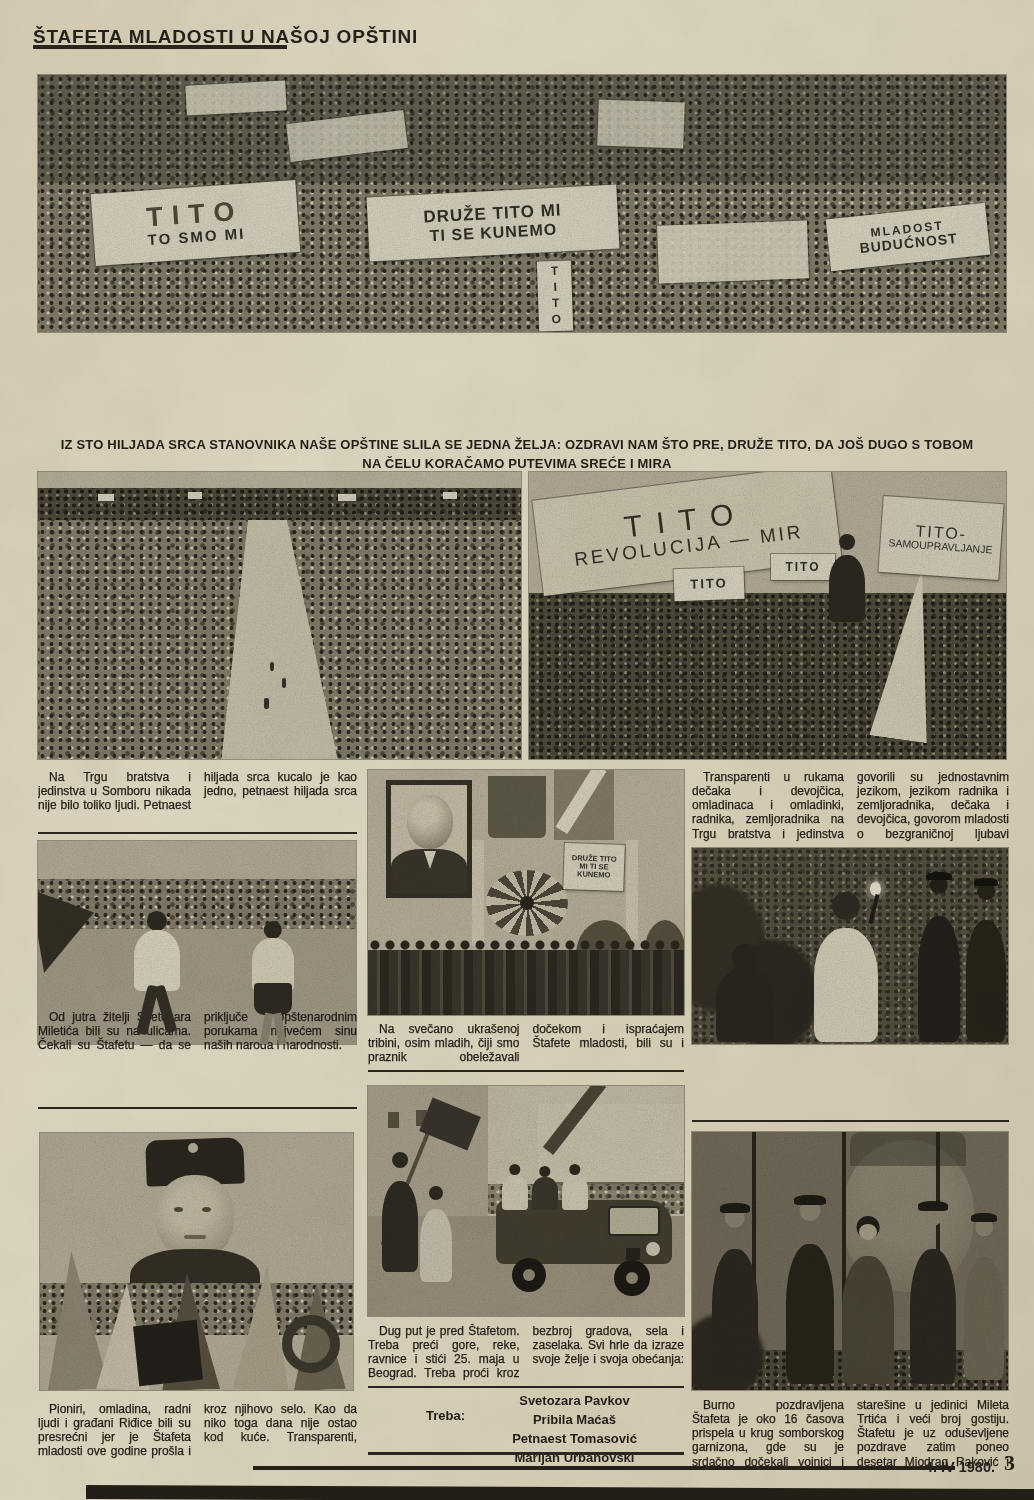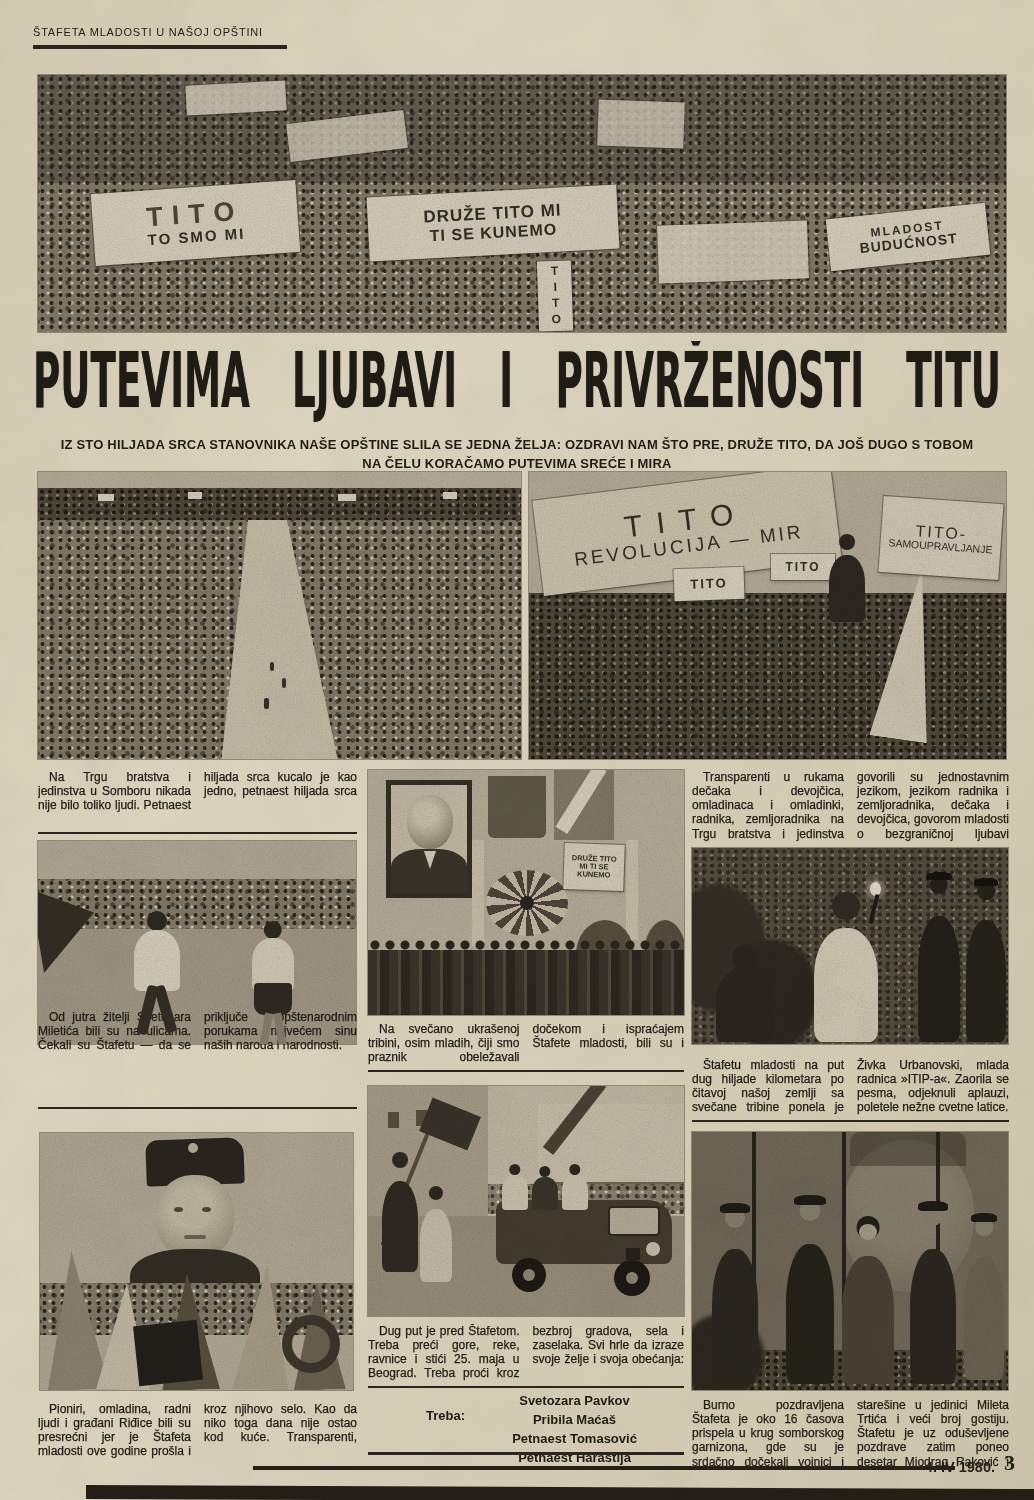--- a/index.html
+++ b/index.html
@@ -38,21 +38,21 @@
     box-shadow:0 0 0 1px rgba(52,47,36,.45),1px 2px 3px rgba(30,27,20,.3);
   }
   .vert{writing-mode:vertical-rl;text-orientation:upright;letter-spacing:2px;}
   .person{position:absolute;z-index:3;}
   .person::before{content:"";position:absolute;left:50%;top:0;transform:translateX(-50%);
     width:44%;aspect-ratio:1/1;border-radius:50%;background:var(--hc,var(--pc,#2c2820));}
   .person::after{content:"";position:absolute;left:0;top:24%;width:100%;height:76%;
     border-radius:46% 46% 14% 14%/42% 42% 10% 10%;background:var(--pc,#2c2820);}
   .person i{position:absolute;display:block;z-index:4;}
   
-  .kicker{position:absolute;left:33px;top:26px;font-size:11px;font-weight:normal;letter-spacing:.8px;}
+  .kicker{position:absolute;left:33px;top:26px;font-size:19px;font-weight:bold;letter-spacing:.8px;}
   .kickrule{position:absolute;left:33px;top:45px;width:254px;height:3.5px;background:#2a261d;}
   .headline{position:absolute;left:33px;top:341px;width:973px;height:86px;overflow:hidden;}
   .headline-in{
     width:1820px;transform:scale(0.5319,1.10);transform-origin:0 0;
     display:flex;justify-content:space-between;
     font-family:"DejaVu Sans",sans-serif;font-weight:bold;font-size:70px;line-height:1.05;
     color:#1f1c15;text-shadow:0 0 1px rgba(31,28,21,.6);
   }
   .subhead{position:absolute;left:0;width:1034px;text-align:center;font-size:13px;font-weight:bold;letter-spacing:.2px;color:#211d15;}
   .cap{
@@ -109,29 +109,20 @@
     </div>
     <div class="placard" style="left:790px;top:136px;width:160px;height:52px;transform:rotate(-6deg);">
       <span style="font-size:12px;letter-spacing:2px;">MLADOST</span>
       <span style="font-size:14px;letter-spacing:1px;">BUDUĆNOST</span>
     </div>
     <svg class="noise">
         <rect width="100%" height="100%" filter="url(#grain)"></rect>
       </svg>
   </div>
 
-  <div class="headline">
-    <div class="headline-in">
-      <span>PUTEVIMA</span>
-      <span>LJUBAVI</span>
-      <span>I</span>
-      <span>PRIVRŽENOSTI</span>
-      <span>TITU</span>
-    </div>
-  </div>
   <div class="subhead" style="top:456px;">NA ČELU KORAČAMO PUTEVIMA SREĆE I MIRA</div>
   <div class="subhead" style="top:437px;">IZ STO HILJADA SRCA STANOVNIKA NAŠE OPŠTINE SLILA SE JEDNA ŽELJA: OZDRAVI NAM ŠTO PRE, DRUŽE TITO, DA JOŠ DUGO S TOBOM</div>
 
   <div class="ph" style="left:38px;top:472px;width:483px;height:287px;background:#b8b19c;">
     <div class="abs crowd-dark" style="left:0;top:16px;width:100%;height:32px;"></div>
     <div class="abs" style="left:60px;top:22px;width:16px;height:7px;background:#d7d1bd;"></div>
     <div class="abs" style="left:150px;top:20px;width:14px;height:7px;background:#d7d1bd;"></div>
     <div class="abs" style="left:300px;top:22px;width:18px;height:7px;background:#d7d1bd;"></div>
     <div class="abs" style="left:405px;top:20px;width:14px;height:7px;background:#d7d1bd;"></div>
     <div class="abs crowd" style="left:0;top:48px;width:100%;height:239px;clip-path:polygon(0 0,43.5% 0,38% 100%,0 100%);"></div>
@@ -234,21 +225,20 @@
     <span class="person" style="left:24px;top:96px;width:58px;height:98px;--pc:#2a261e;"></span>
     <svg class="noise">
         <rect width="100%" height="100%" filter="url(#grain)"></rect>
       </svg>
   </div>
 
   <div class="cap" style="left:368px;top:1022px;width:316px;height:44px;">Na svečano ukrašenoj tribini, osim mladih, čiji smo praznik obeležavali dočekom i ispraćajem Štafete mladosti, bili su i istaknuti društveno-politički radnici naše opštine.</div>
   <div class="rule" style="left:368px;top:1070px;width:316px;"></div>
   <div class="cap" style="left:38px;top:1010px;width:319px;height:44px;">Od jutra žitelji Svetozara Miletića bili su na ulicama. Čekali su Štafetu — da se priključe opštenarodnim porukama najvećem sinu naših naroda i narodnosti.</div>
   <div class="rule" style="left:38px;top:1107px;width:319px;"></div>
-  <div class="cap" style="left:692px;top:1058px;width:317px;height:58px;">Štafetu mladosti na put dug hiljade kilometara po čitavoj našoj zemlji sa svečane tribine ponela je Živka Urbanovski, mlada radnica »ITIP-a«. Zaorila se pesma, odjeknuli aplauzi, poletele nežne cvetne latice.</div>
   <div class="rule" style="left:692px;top:1120px;width:317px;"></div>
 
   <div class="ph" style="left:40px;top:1133px;width:313px;height:257px;background:#b2aa95;">
     <div class="abs" style="left:106px;top:6px;width:98px;height:46px;background:#2a261e;border-radius:12px 16px 4px 4px;transform:rotate(-2deg);"></div>
     <div class="abs" style="left:148px;top:10px;width:10px;height:10px;border-radius:50%;background:#b7b099;"></div>
     <div class="abs" style="left:116px;top:42px;width:78px;height:84px;border-radius:46%;background:radial-gradient(circle at 45% 38%,#c3bba4 30%,#a49c86 70%,#837b66 100%);">
       <div class="abs" style="left:18px;top:32px;width:9px;height:5px;background:#4f4937;border-radius:50%;"></div>
       <div class="abs" style="left:46px;top:32px;width:9px;height:5px;background:#4f4937;border-radius:50%;"></div>
       <div class="abs" style="left:28px;top:60px;width:22px;height:4px;background:#6e6654;border-radius:2px;"></div>
     </div>
@@ -327,21 +317,21 @@
   </div>
 
   <div class="cap" style="left:368px;top:1324px;width:316px;height:58px;">Dug put je pred Štafetom. Treba preći gore, reke, ravnice i stići 25. maja u Beograd. Treba proći kroz bezbroj gradova, sela i zaselaka. Svi hrle da izraze svoje želje i svoja obećanja: Druže Tito mi ti se kunemo ...</div>
   <div class="rule" style="left:368px;top:1386px;width:316px;"></div>
   <div class="credits" style="left:368px;top:1392px;width:316px;height:60px;">
     <span class="lbl">Treba:</span>
     <span class="names">
       <span style="display:block;">Svetozara Pavkov</span>
       <span style="display:block;">Pribila Maćaš</span>
       <span style="display:block;">Petnaest Tomasović</span>
-      <span style="display:block;">Petnaest Harastija</span>
+      <span style="display:block;">Marijan Urbanovski</span>
     </span>
   </div>
   <div class="rule" style="left:368px;top:1452px;width:316px;height:3px;"></div>
   <div class="cap" style="left:38px;top:1402px;width:319px;height:58px;">Pioniri, omladina, radni ljudi i građani Riđice bili su presrećni jer je Štafeta mladosti ove godine prošla i kroz njihovo selo. Kao da niko toga dana nije ostao kod kuće. Transparenti, cveće, zastave, revolucionarne pesme ...</div>
   <div class="cap" style="left:692px;top:1398px;width:317px;height:74px;">Burno pozdravljena Štafeta je oko 16 časova prispela u krug somborskog garnizona, gde su je srdačno dočekali vojnici i starešine u jedinici Mileta Trtića i veći broj gostiju. Štafetu je uz oduševljene pozdrave zatim poneo desetar Miodrag Raković i predao mladima apatinske opštine.</div>
 
   <div class="footer-mast">СОМБОРСКЕ НОВИНЕ</div>
   <div class="footer-rule"></div>
   <div class="footer-date">4. IV 1980.</div>
   <div class="footer-page">3</div>

